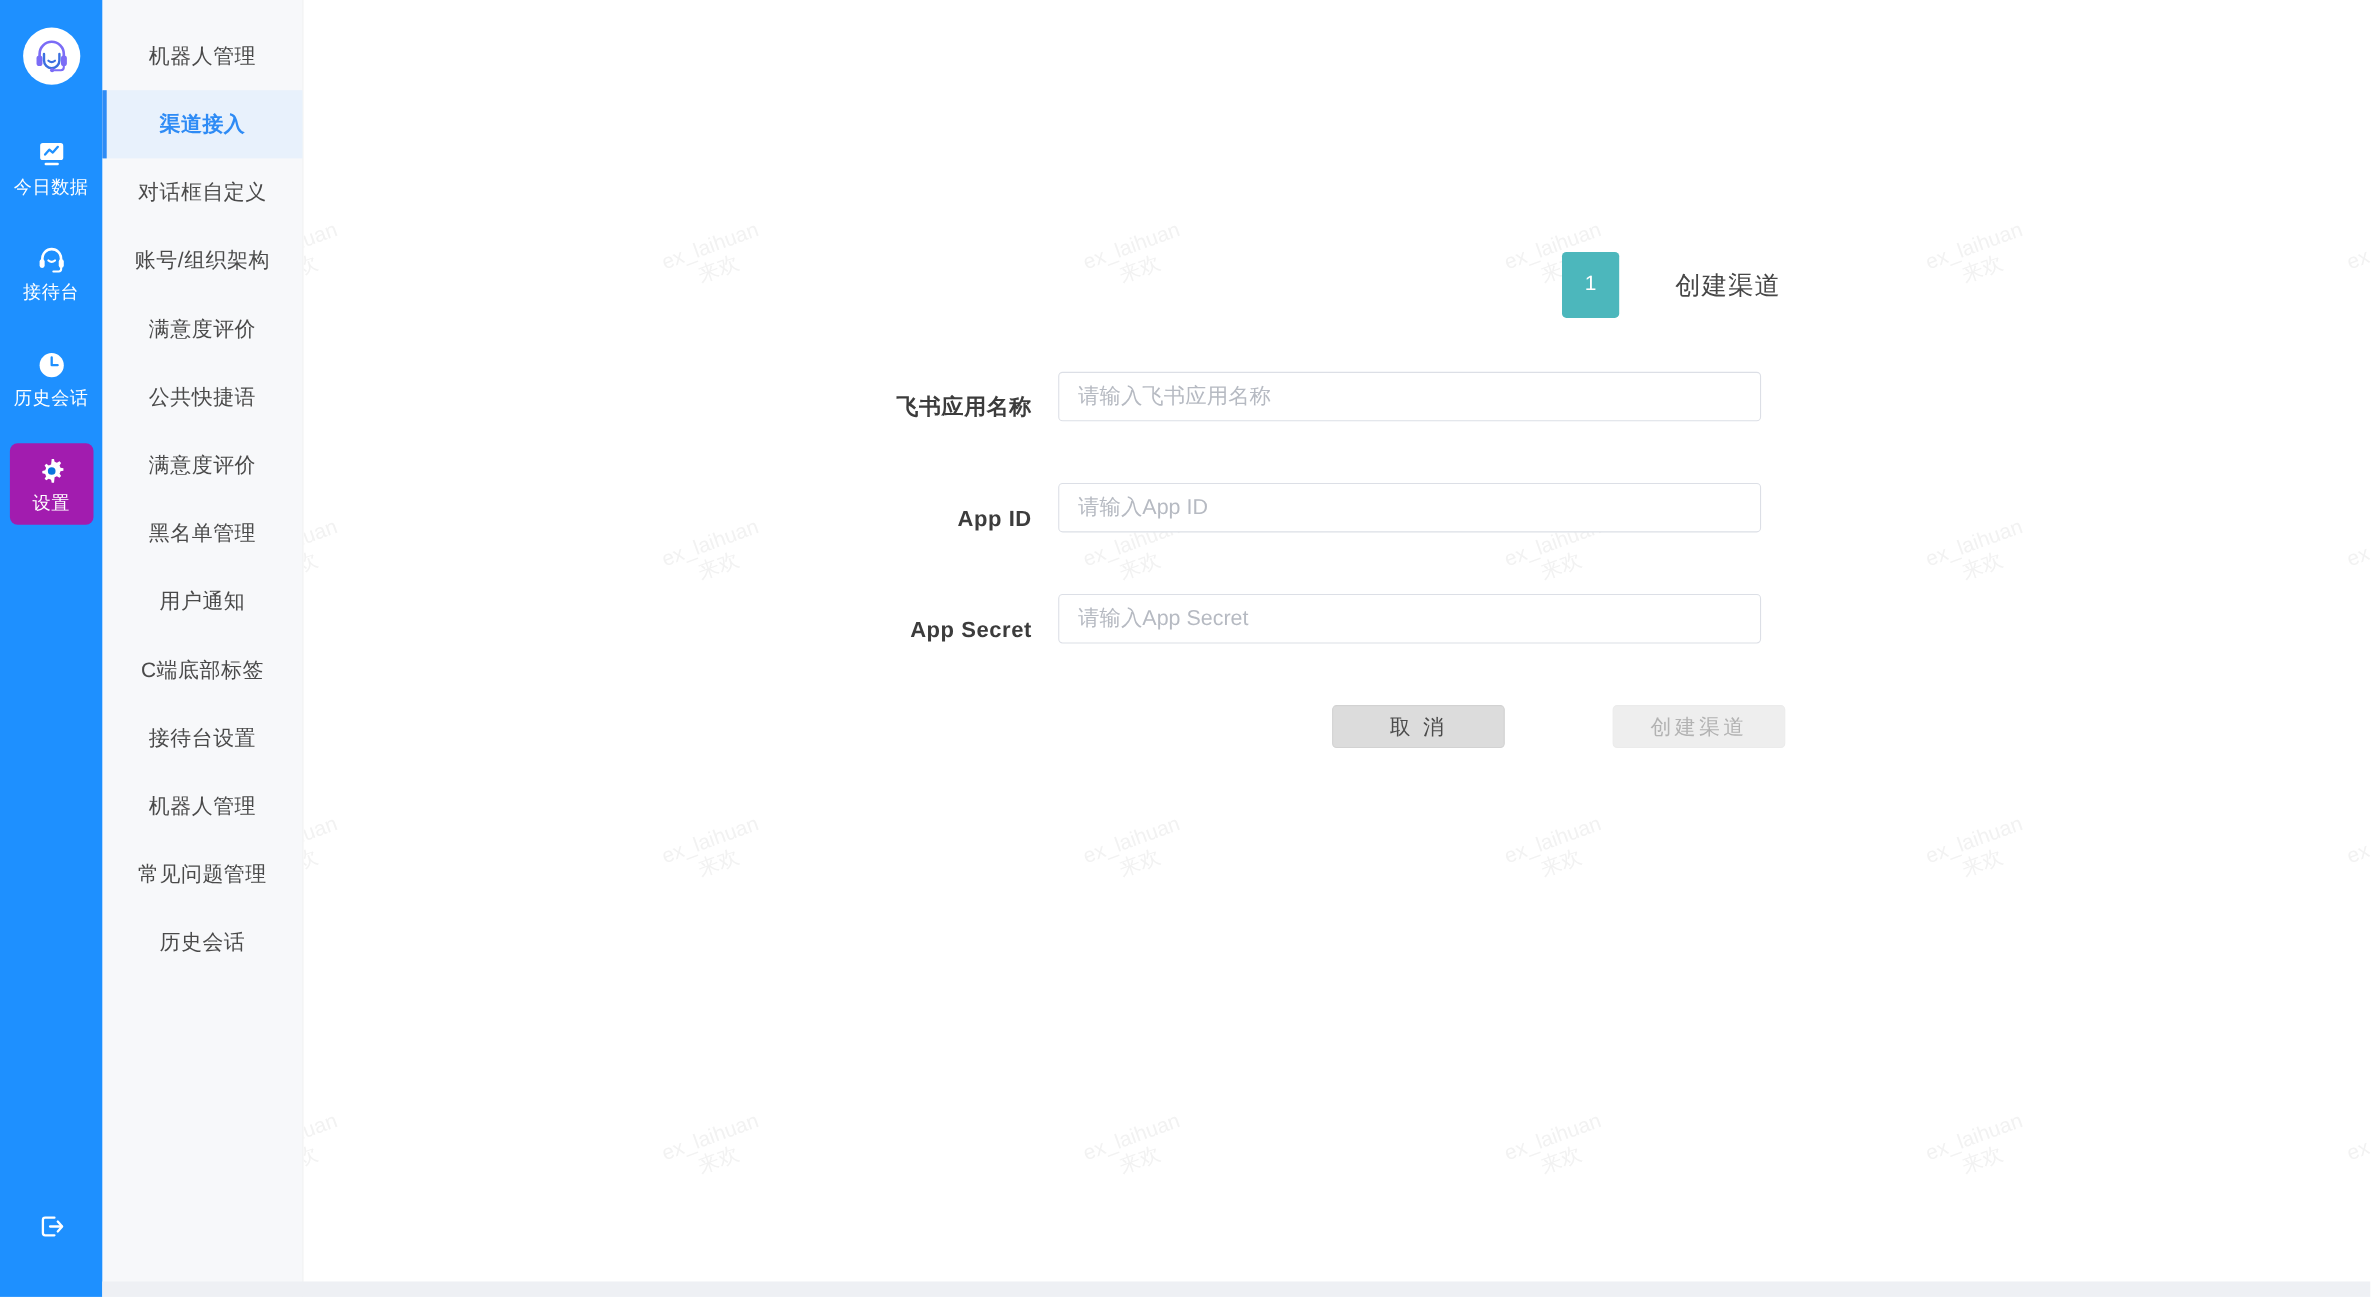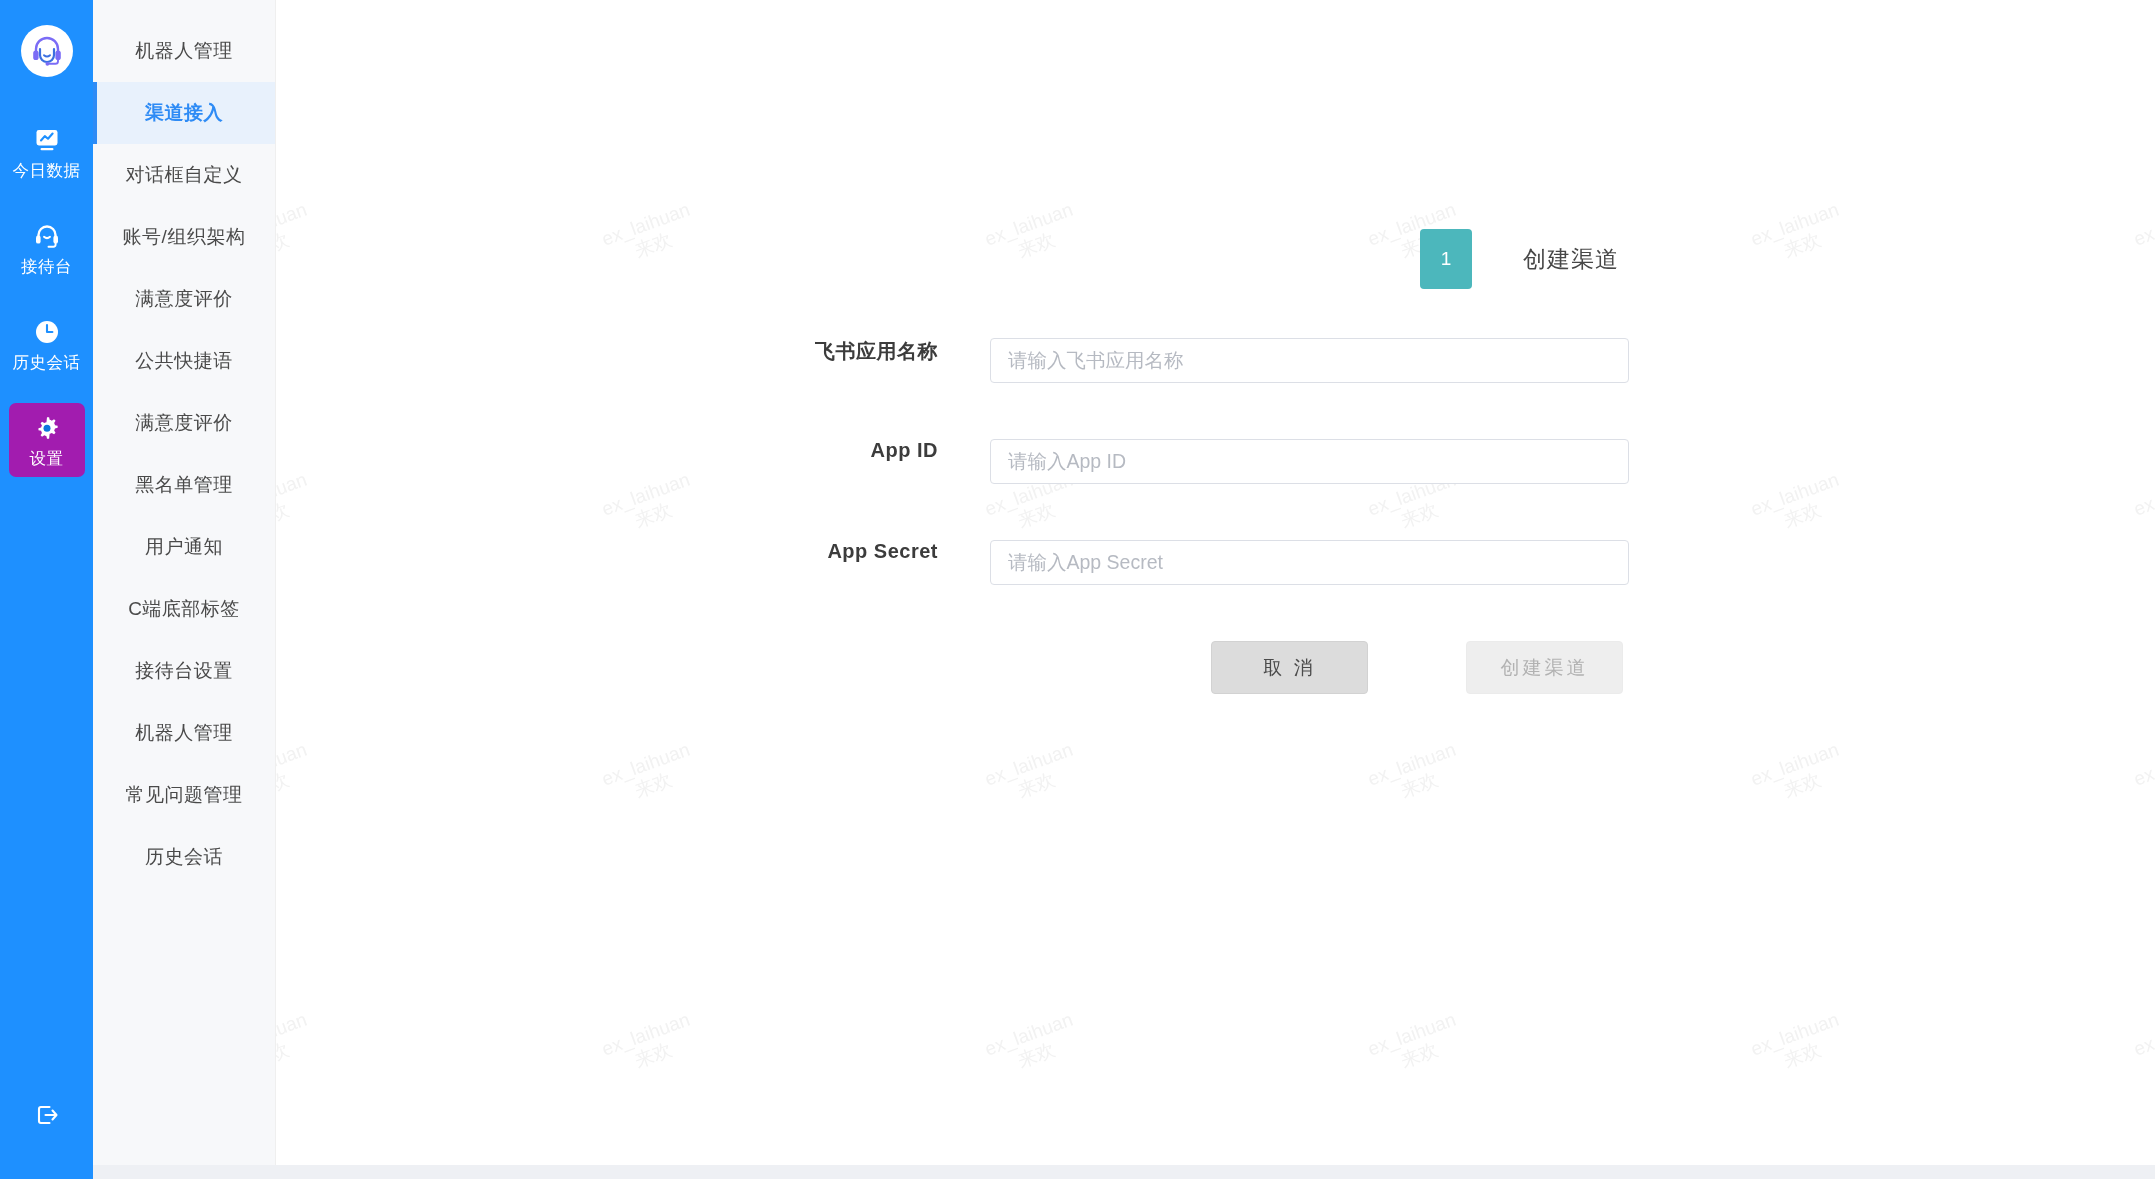--- a/index.html
+++ b/index.html
@@ -150,23 +150,22 @@
     color:#474747;
     letter-spacing:1px;
   }
 
   
   .form {
     margin-top:49px;
   }
   .form-row {
     display:flex;
-    align-items:flex-start;
+    align-items:flex-end;
     margin-bottom:56px;
-    gap:28px;
   }
   .form-label {
     width:686px;
     text-align:right;
     padding-right:24px;
     font-size:20px;
     color:#3C3C3C;
     font-weight:bold;
     letter-spacing:.5px;
   }
@@ -191,21 +190,21 @@
     font-family:"Liberation Sans","DejaVu Sans",sans-serif;
   }
   .form-field input::placeholder { color:#B6BAC2; }
 
   .btn-row {
     display:flex;
     margin-top:54px;
     margin-left:935px;
   }
   .btn {
-    height:53px;
+    height:39px;
     border-radius:4px;
     border:1px solid transparent;
     font-size:19px;
     display:flex; align-items:center; justify-content:center;
     cursor:pointer;
     letter-spacing:3px;
     font-family:"Liberation Sans","DejaVu Sans",sans-serif;
   }
   .btn-cancel {
     width:157px;

